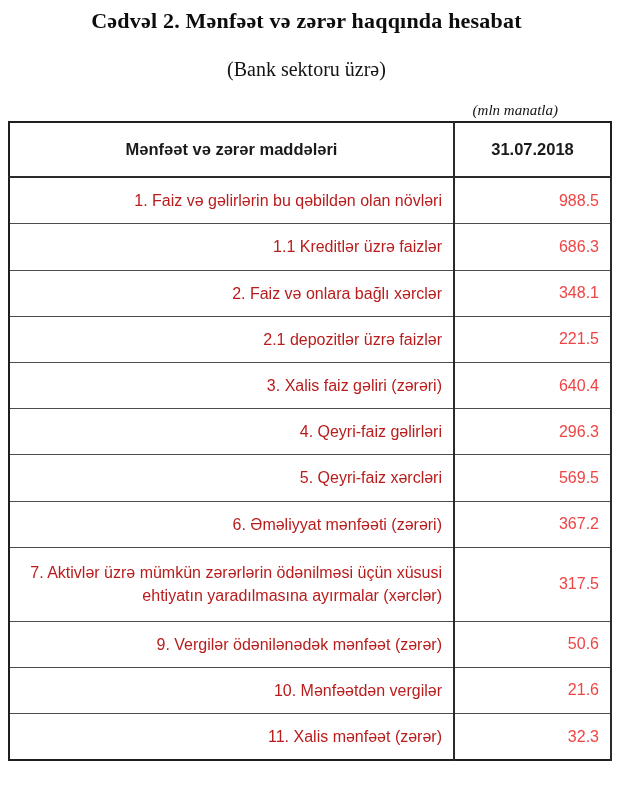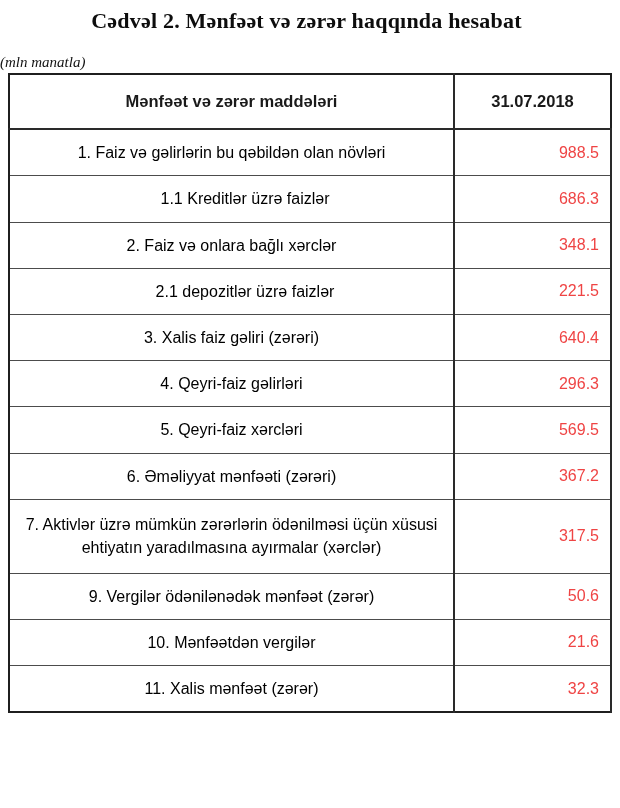--- a/index.html
+++ b/index.html
@@ -34,20 +34,21 @@
     font-size: 20px;
     color: #141414;
     text-align: center;
     margin-top: 25px;
   }
   .unit-note {
     font-family: "Liberation Serif", "DejaVu Serif", serif;
     font-style: italic;
     font-size: 15px;
     color: #141414;
+    text-align: right;
     padding-right: 55px;
     margin-top: 21px;
     margin-bottom: 2px;
   }
   table.report-table {
     border-collapse: collapse;
     table-layout: fixed;
     margin-left: 8px;
     width: 602px;
     background: #ffffff;
@@ -72,40 +73,41 @@
   table.report-table td.cell-label { border-right: 2px solid #2a2a2a; }
   th {
     height: 55px;
     font-size: 16.5px;
     font-weight: bold;
     color: #1a1a1a;
     text-align: center;
   }
   td.cell-label {
     font-size: 16px;
-    color: #000000;
-    text-align: center;
+    color: #b91c1c;
+    text-align: right;
     padding-left: 12px;
     padding-right: 14px;
     line-height: 1.45;
   }
   tr.row-normal td { height: 46px; }
   tr.row-tall td { height: 74px; }
   tr.row-indent td.cell-label { padding-left: 38px; }
   td.cell-value {
     font-size: 16px;
     color: #ef4444;
     text-align: right;
   }
 </style>
 </head>
 <body>
 
 <div class="page">
   <h1 class="title">Cədvəl 2. Mənfəət və zərər haqqında hesabat</h1>
+  <div class="subtitle">(Bank sektoru üzrə)</div>
   <div class="unit-note">(mln manatla)</div>
 
   <table class="report-table">
     <colgroup>
       <col class="c-label">
       <col class="c-value">
     </colgroup>
     <thead>
       <tr>
         <th class="col-items">Mənfəət və zərər maddələri</th>

